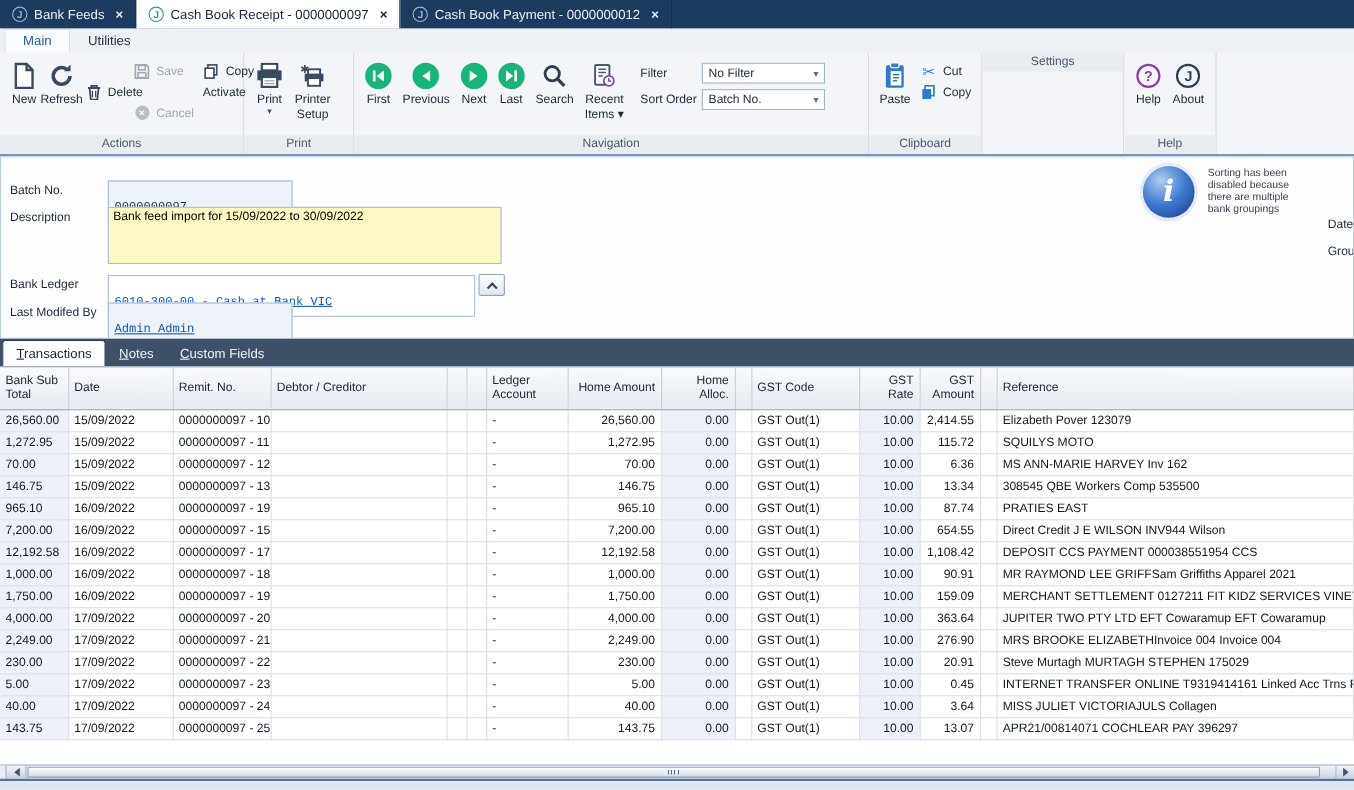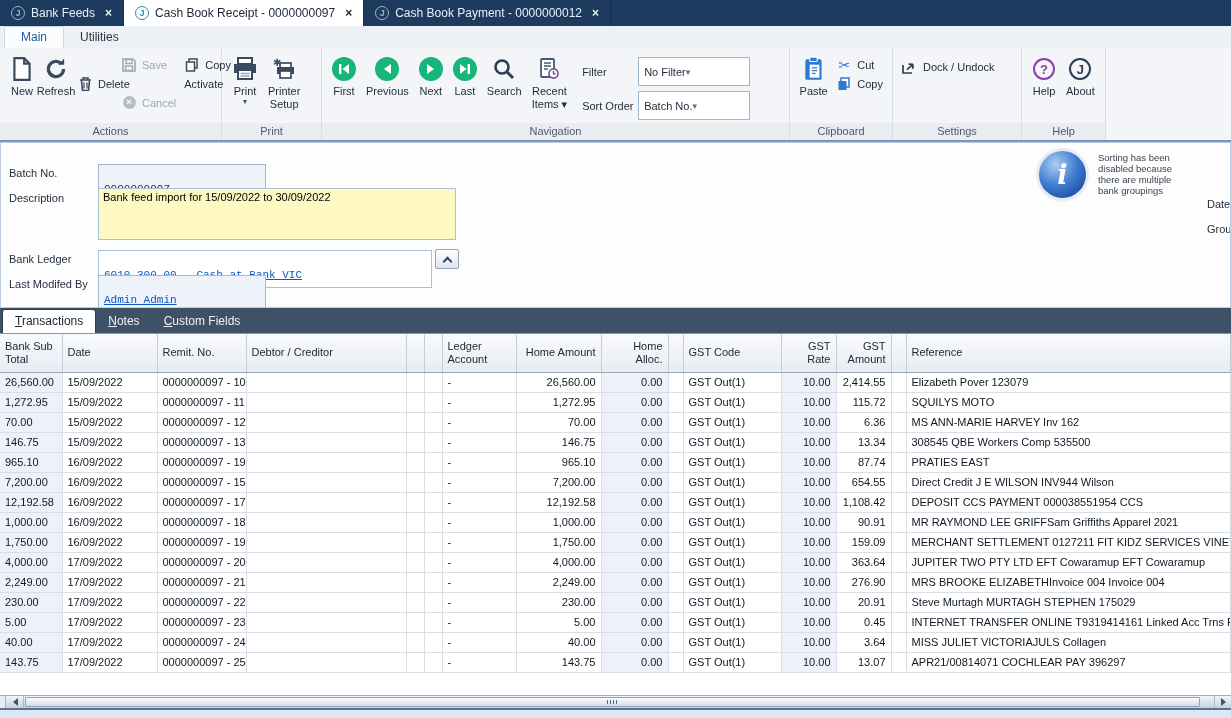--- a/index.html
+++ b/index.html
@@ -42,22 +42,22 @@
   .smallcol { display:flex; flex-direction:column; gap:4px; padding:5px 4px 0; }
   .smallbtn { display:flex; align-items:center; gap:5px; font-size:11px; color:#1f2a38;
               height:15px; cursor:default; white-space:nowrap; }
   .smallbtn .sicon { width:16px; height:15px; display:flex; align-items:center; justify-content:center; }
   .disabled { color:#a0a8b1;margin-left:44px; }
   .navcircle { width:24px; height:24px; border-radius:50%; background:#17b579; display:flex;
                align-items:center; justify-content:center; }
   .fields { display:flex; flex-direction:column; gap:5px; padding:5px 4px 0 10px; font-size:11px; }
   .fieldrow { display:flex; align-items:center; }
   .fieldlabel { width:56px; }
-  .combo { width:112px; height:29px; background:#fff; border:1px solid #9fb6cf; display:flex;
-           align-items:center; padding:0 5px; font-size:11px;
+  .combo { width:112px; height:19px; background:#fff; border:1px solid #9fb6cf; display:flex;
+           align-items:center; justify-content:space-between; padding:0 5px; font-size:11px;
            cursor:default; }
   .combo .carrow { color:#5a6b80; font-size:9px; }
   .cancel-circle { width:13px; height:13px; border-radius:50%; background:#b6bdc6; color:#fff;
                    font-size:9px; font-weight:bold; display:flex; align-items:center;
                    justify-content:center; line-height:1; }
   .ring { width:22px; height:22px; border-radius:50%; border:2px solid #8a3fa8; color:#8a3fa8;
           font-weight:bold; font-size:13px; display:flex; align-items:center; justify-content:center; }
   .ring.dark { border-color:#2c3e54; color:#2c3e54; }
   .cutglyph { color:#2e7bd0; font-size:14px; line-height:1; }
   .dd { font-size:8px; color:#415062; line-height:8px; }
@@ -373,33 +373,20 @@
                 </svg>
             </span>
             <span>Copy</span>
           </div>
         </div>
       </div>
       <div class="rgroup-label">Clipboard</div>
     </div>
 
     <div class="rgroup" style="width:129px">
-      <div class="rgroup-content">
-        <div class="smallcol" style="padding-top:7px">
-          <div class="smallbtn">
-            <span class="sicon">
-              <svg class="ic" width="16" height="14" viewBox="0 0 16 14">
-                  <path d="M1 5 v8 h9" fill="none" stroke="#2c3e54" stroke-width="1.7"></path>
-                  <path d="M4 7 L12 7 M12 7 L8.8 3.8 M12 7 L8.8 10.2" stroke="#2c3e54" stroke-width="1.7" fill="none" transform="rotate(-40 8 7)"></path>
-                </svg>
-            </span>
-            <span>Dock / Undock</span>
-          </div>
-        </div>
-      </div>
       <div class="rgroup-label">Settings</div>
     </div>
 
     <div class="rgroup" style="width:84px">
       <div class="rgroup-content">
         <div class="bigbtn">
           <span class="bicon">
               <span class="ring">?</span>
             </span>
           <span class="blabel">Help</span>

